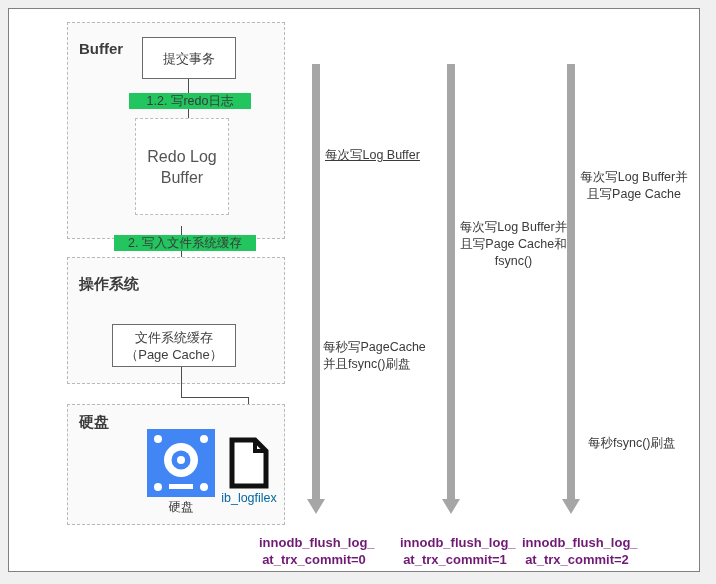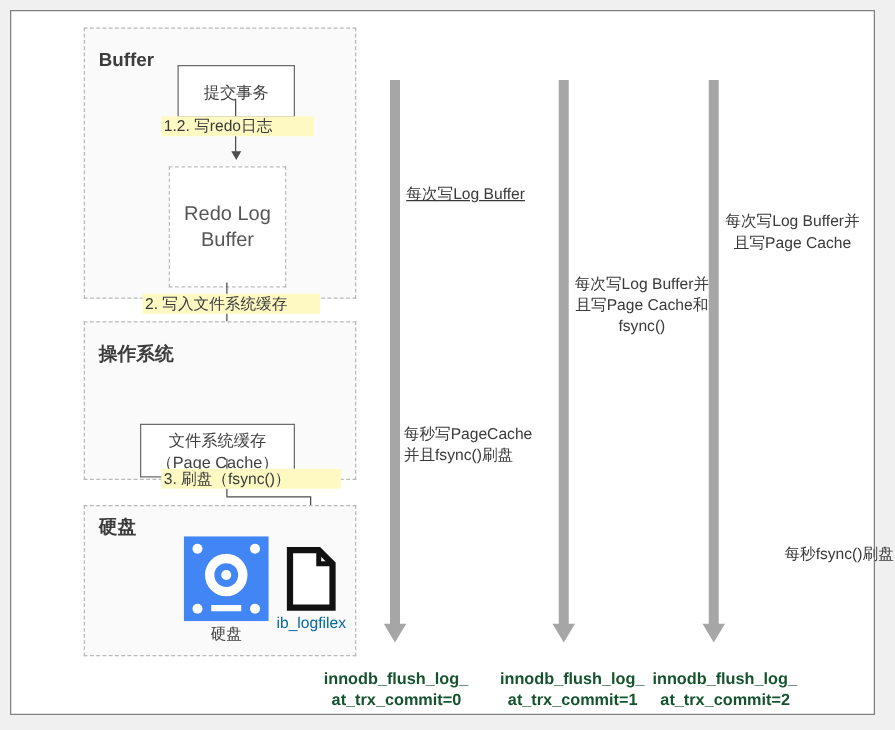--- a/index.html
+++ b/index.html
@@ -46,21 +46,20 @@
     border: 1px solid #6b6b6b;
     background: #ffffff;
     box-sizing: border-box;
     display: flex;
     align-items: center;
     justify-content: center;
     text-align: center;
     color: #404040;
     font-size: 13px;
     line-height: 17px;
-    margin-top: 15px;
   }
   .box.dashed {
     border: 1px dashed #bdbdbd;
     background: #ffffff;
     color: #555555;
     font-size: 16px;
     line-height: 21px;
   }
 
   
@@ -79,26 +78,27 @@
     width: 0;
     height: 0;
     border-left: 4px solid transparent;
     border-right: 4px solid transparent;
     border-top: 7px solid #4d4d4d;
   }
 
   
   .conn-label {
     position: absolute;
-    background: #fef9c3;
+    background: #22c55e;
     color: #3a3a3a;
     font-size: 12.5px;
     line-height: 16px;
     white-space: nowrap;
     padding: 0 2px;
+    text-align: center;
   }
 
   
   .bigarrow {
     position: absolute;
     width: 8px;
     background: #a6a6a6;
   }
   .bigarrow-head {
     position: absolute;
@@ -116,24 +116,24 @@
     font-size: 12.5px;
     line-height: 17px;
     text-align: center;
     white-space: pre-line;
   }
 
   
   .caption {
     position: absolute;
     font-weight: bold;
-    color: #14532d;
+    color: #701a75;
     font-size: 13px;
     line-height: 17px;
-    text-align: right;
+    text-align: center;
     white-space: pre-line;
   }
 
   
   .disk-icon {
     position: absolute;
     left: 138px;
     top: 420px;
     width: 68px;
     height: 68px;
@@ -193,21 +193,20 @@
   <div class="group-title" style="left:70px; top:266px;">操作系统</div>
 
   <div class="box" style="left:103px; top:315px; width:124px; height:43px;">
     <span style="padding:0 4px;">文件系统缓存（Page Cache）</span>
   </div>
 
   <div class="vline" style="left:172px; top:358px; height:30px;"></div>
   <div class="hline" style="left:172px; top:388px; width:67px;"></div>
   <div class="vline" style="left:239px; top:388px; height:37px;"></div>
   <div class="arrowhead-down" style="left:236px; top:424px;"></div>
-  <div class="conn-label" style="left:120px; top:366px; width:140px;">3. 刷盘（fsync()）</div>
 
   <div class="group" style="left:58px; top:395px; width:218px; height:121px;"></div>
   <div class="group-title" style="left:70px; top:404px;">硬盘</div>
 
   <svg class="disk-icon" viewBox="0 0 68 68">
     <rect x="0" y="0" width="68" height="68" fill="#4285f4"></rect>
     <circle cx="34" cy="31" r="17" fill="#ffffff"></circle>
     <circle cx="34" cy="31" r="9.5" fill="#4285f4"></circle>
     <circle cx="34" cy="31" r="4" fill="#ffffff"></circle>
     <circle cx="11" cy="10" r="4" fill="#ffffff"></circle>
@@ -237,17 +236,17 @@
   <div class="arrow-label" style="left:448px; top:210px; width:113px; text-align:center;">每次写Log Buffer并
 且写Page Cache和
 fsync()</div>
   <div class="caption" style="left:391px; top:525px; width:110px;">innodb_flush_log_
 at_trx_commit=1</div>
 
   <div class="bigarrow" style="left:558px; top:55px; height:436px;"></div>
   <div class="bigarrow-head" style="left:553px; top:490px;"></div>
   <div class="arrow-label" style="left:567px; top:160px; width:116px; text-align:center;">每次写Log Buffer并
 且写Page Cache</div>
-  <div class="arrow-label" style="left:596px; top:426px; width:110px; text-align:right;">每秒fsync()刷盘</div>
+  <div class="arrow-label" style="left:579px; top:426px; width:110px; text-align:left;">每秒fsync()刷盘</div>
   <div class="caption" style="left:513px; top:525px; width:110px;">innodb_flush_log_
 at_trx_commit=2</div>
 
 </div>
 
 </body></html>

